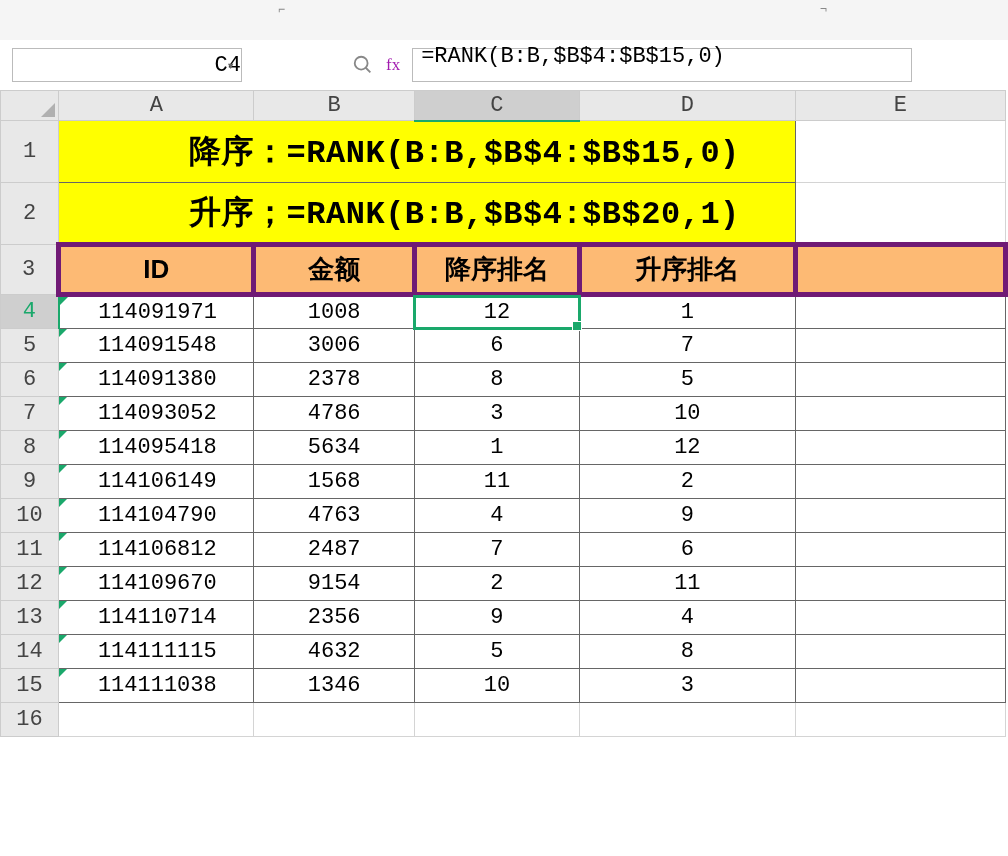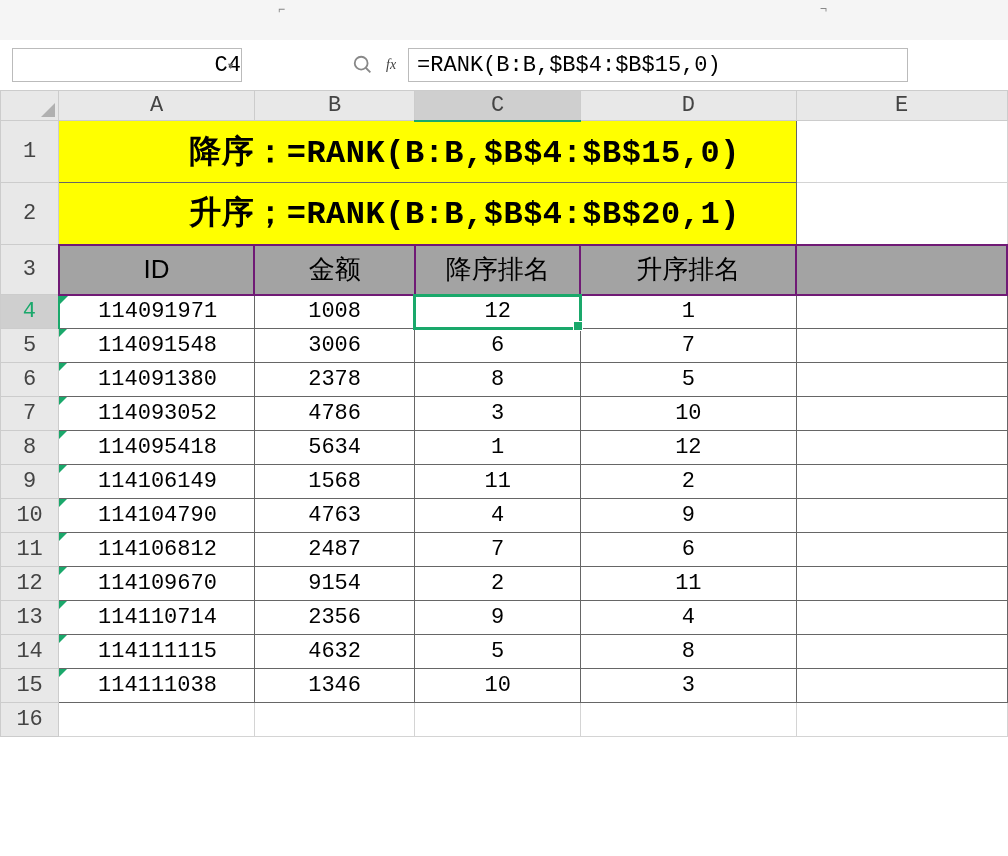--- a/index.html
+++ b/index.html
@@ -51,34 +51,33 @@
     display: flex;
     align-items: center;
     gap: 12px;
     margin-left: 100px;
   }
   .search-icon-wrap {
     display: flex;
     align-items: center;
   }
   .fx-label {
-    font-style: italic;
     font-family: "Times New Roman", serif;
-    font-size: 14px;
-    color: #404040;
+    font-size: 17px;
+    color: #a21caf;
   }
   .formula-input {
     height: 34px;
     width: 500px;
     border: 1px solid #bbb;
-    padding: 0 8px;
-    font-family: "Courier New", monospace;
-    font-size: 22px;
-    display: flex;
-    align-items: center;
+    padding: 12px 8px;
+    font-family: "Courier New", monospace;
+    font-size: 22px;
+    display: flex;
+    align-items: flex-end;
     background: #fff;
   }
   .grid {
     border-collapse: collapse;
     width: 100%;
   }
   .corner-cell {
     width: 58px;
     height: 30px;
     background: #e8e8e8;
@@ -136,24 +135,24 @@
     background: #ffff00;
     text-align: left;
     padding-left: 130px;
     font-size: 32px;
     font-weight: bold;
     border: 1px solid #666;
     height: 62px;
     letter-spacing: 0.5px;
   }
   .header-row .cell {
-    background: #a3a3a3;
-    font-weight: normal;
+    background: #fdba74;
+    font-weight: bold;
     font-size: 26px;
-    border: 2px solid #701a75;
+    border: 5px solid #701a75;
     height: 50px;
     font-family: "Microsoft YaHei", sans-serif;
   }
   .data-row .cell {
     border: 1px solid #666;
   }
   .data-row .cell-a {
     position: relative;
     padding-left: 8px;
   }

